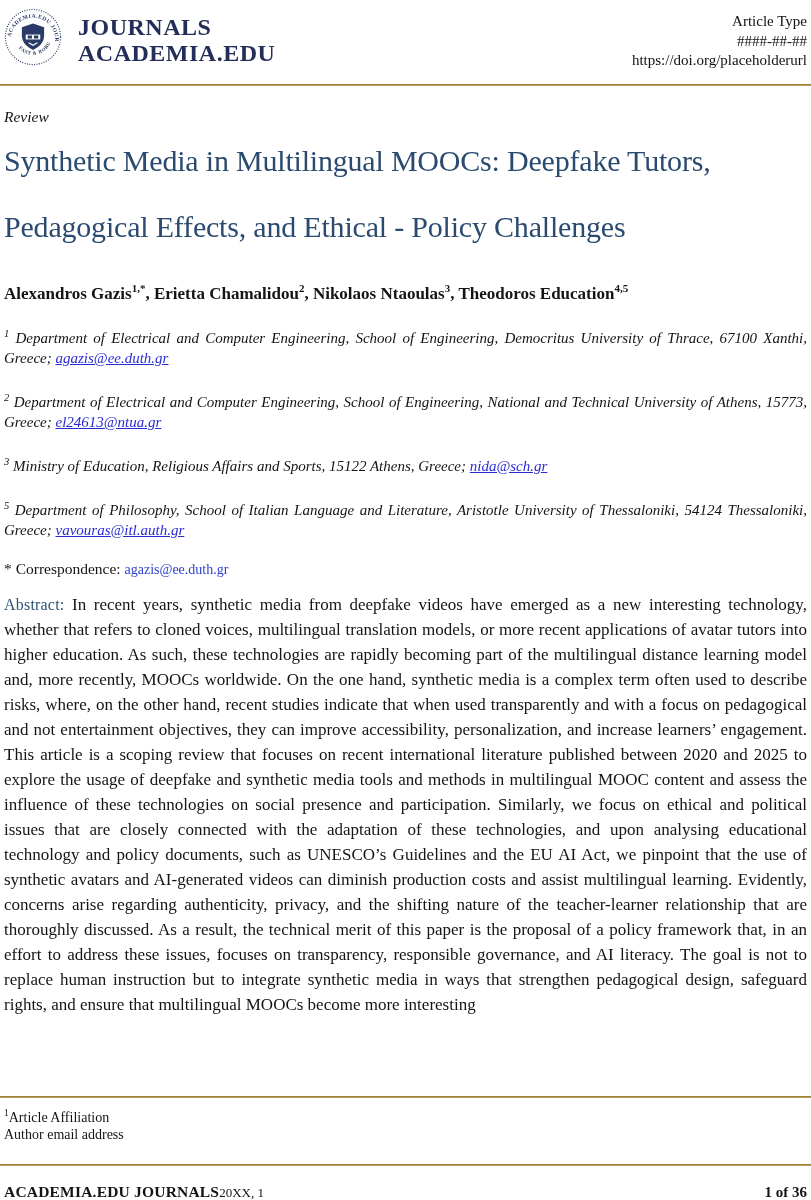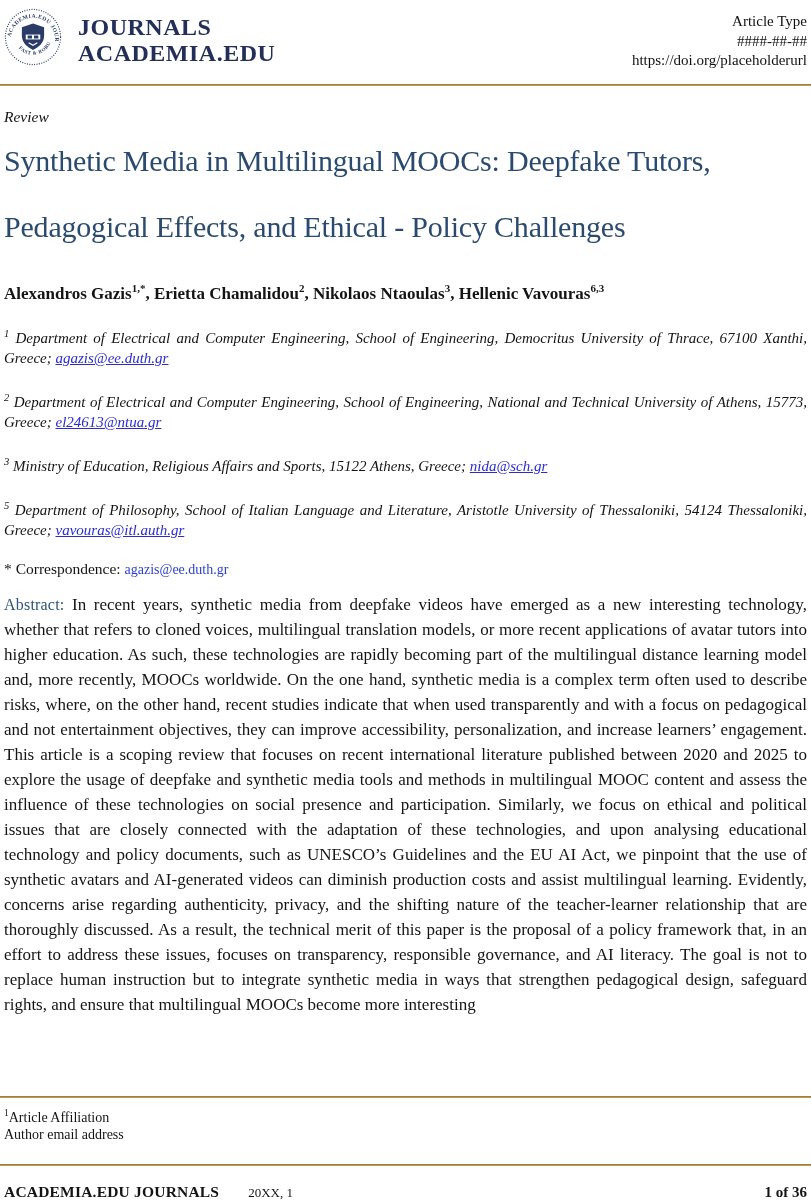--- a/index.html
+++ b/index.html
@@ -85,21 +85,21 @@
   .footnotes { margin: 7px 4px 8px; font-size: 14px; line-height: 17px; }
   .footnotes sup { font-size: 9.5px; }
   .rule-footer { margin-top: 21px; }
   .footer-row {
     display: flex;
     justify-content: space-between;
     align-items: baseline;
     margin: 17px 4px 0;
   }
   .footer-journal { font-weight: bold; font-size: 15.5px; letter-spacing: 0.2px; }
-  .footer-issue { font-size: 13px; margin-left: 29px; }
+  .footer-issue { font-size: 13px; margin-left: 0; }
   .footer-page { font-weight: bold; font-size: 15px; }
 </style>
 </head>
 <body>
 
 <div class="page">
 
   <header class="masthead">
     <div class="brand">
       <svg class="seal-svg" width="58" height="58" viewBox="0 0 120 120">
@@ -131,21 +131,21 @@
     </div>
   </header>
 
   <hr class="gold-rule rule-top">
 
   <main>
     <div class="review-label">Review</div>
 
     <h1 class="title">Synthetic Media in Multilingual MOOCs: Deepfake Tutors, Pedagogical Effects, and Ethical - Policy Challenges</h1>
 
-    <p class="authors"><span><span>Alexandros Gazis</span><sup>1,*</sup><span>, </span></span><span><span>Erietta Chamalidou</span><sup>2</sup><span>, </span></span><span><span>Nikolaos Ntaoulas</span><sup>3</sup><span>, </span></span><span><span>Hellenic Vavouras</span><sup>6,3</sup><span></span></span></p>
+    <p class="authors"><span><span>Alexandros Gazis</span><sup>1,*</sup><span>, </span></span><span><span>Erietta Chamalidou</span><sup>2</sup><span>, </span></span><span><span>Nikolaos Ntaoulas</span><sup>3</sup><span>, </span></span><span><span>Theodoros Education</span><sup>4,5</sup><span></span></span></p>
 
     <p class="affiliation"><sup>1</sup><span> Department of Electrical and Computer Engineering, School of Engineering, Democritus University of Thrace, 67100 Xanthi, Greece; </span><a href="#" class="email-link">agazis@ee.duth.gr</a></p>
 
     <p class="affiliation"><sup>2</sup><span> Department of Electrical and Computer Engineering, School of Engineering, National and Technical University of Athens, 15773, Greece; </span><a href="#" class="email-link">el24613@ntua.gr</a></p>
 
     <p class="affiliation"><sup>3</sup><span> Ministry of Education, Religious Affairs and Sports, 15122 Athens, Greece; </span><a href="#" class="email-link">nida@sch.gr</a></p>
 
 
     <p class="affiliation"><sup>5</sup><span> Department of Philosophy, School of Italian Language and Literature, Aristotle University of Thessaloniki, 54124 Thessaloniki, Greece; </span><a href="#" class="email-link">vavouras@itl.auth.gr</a></p>
 

